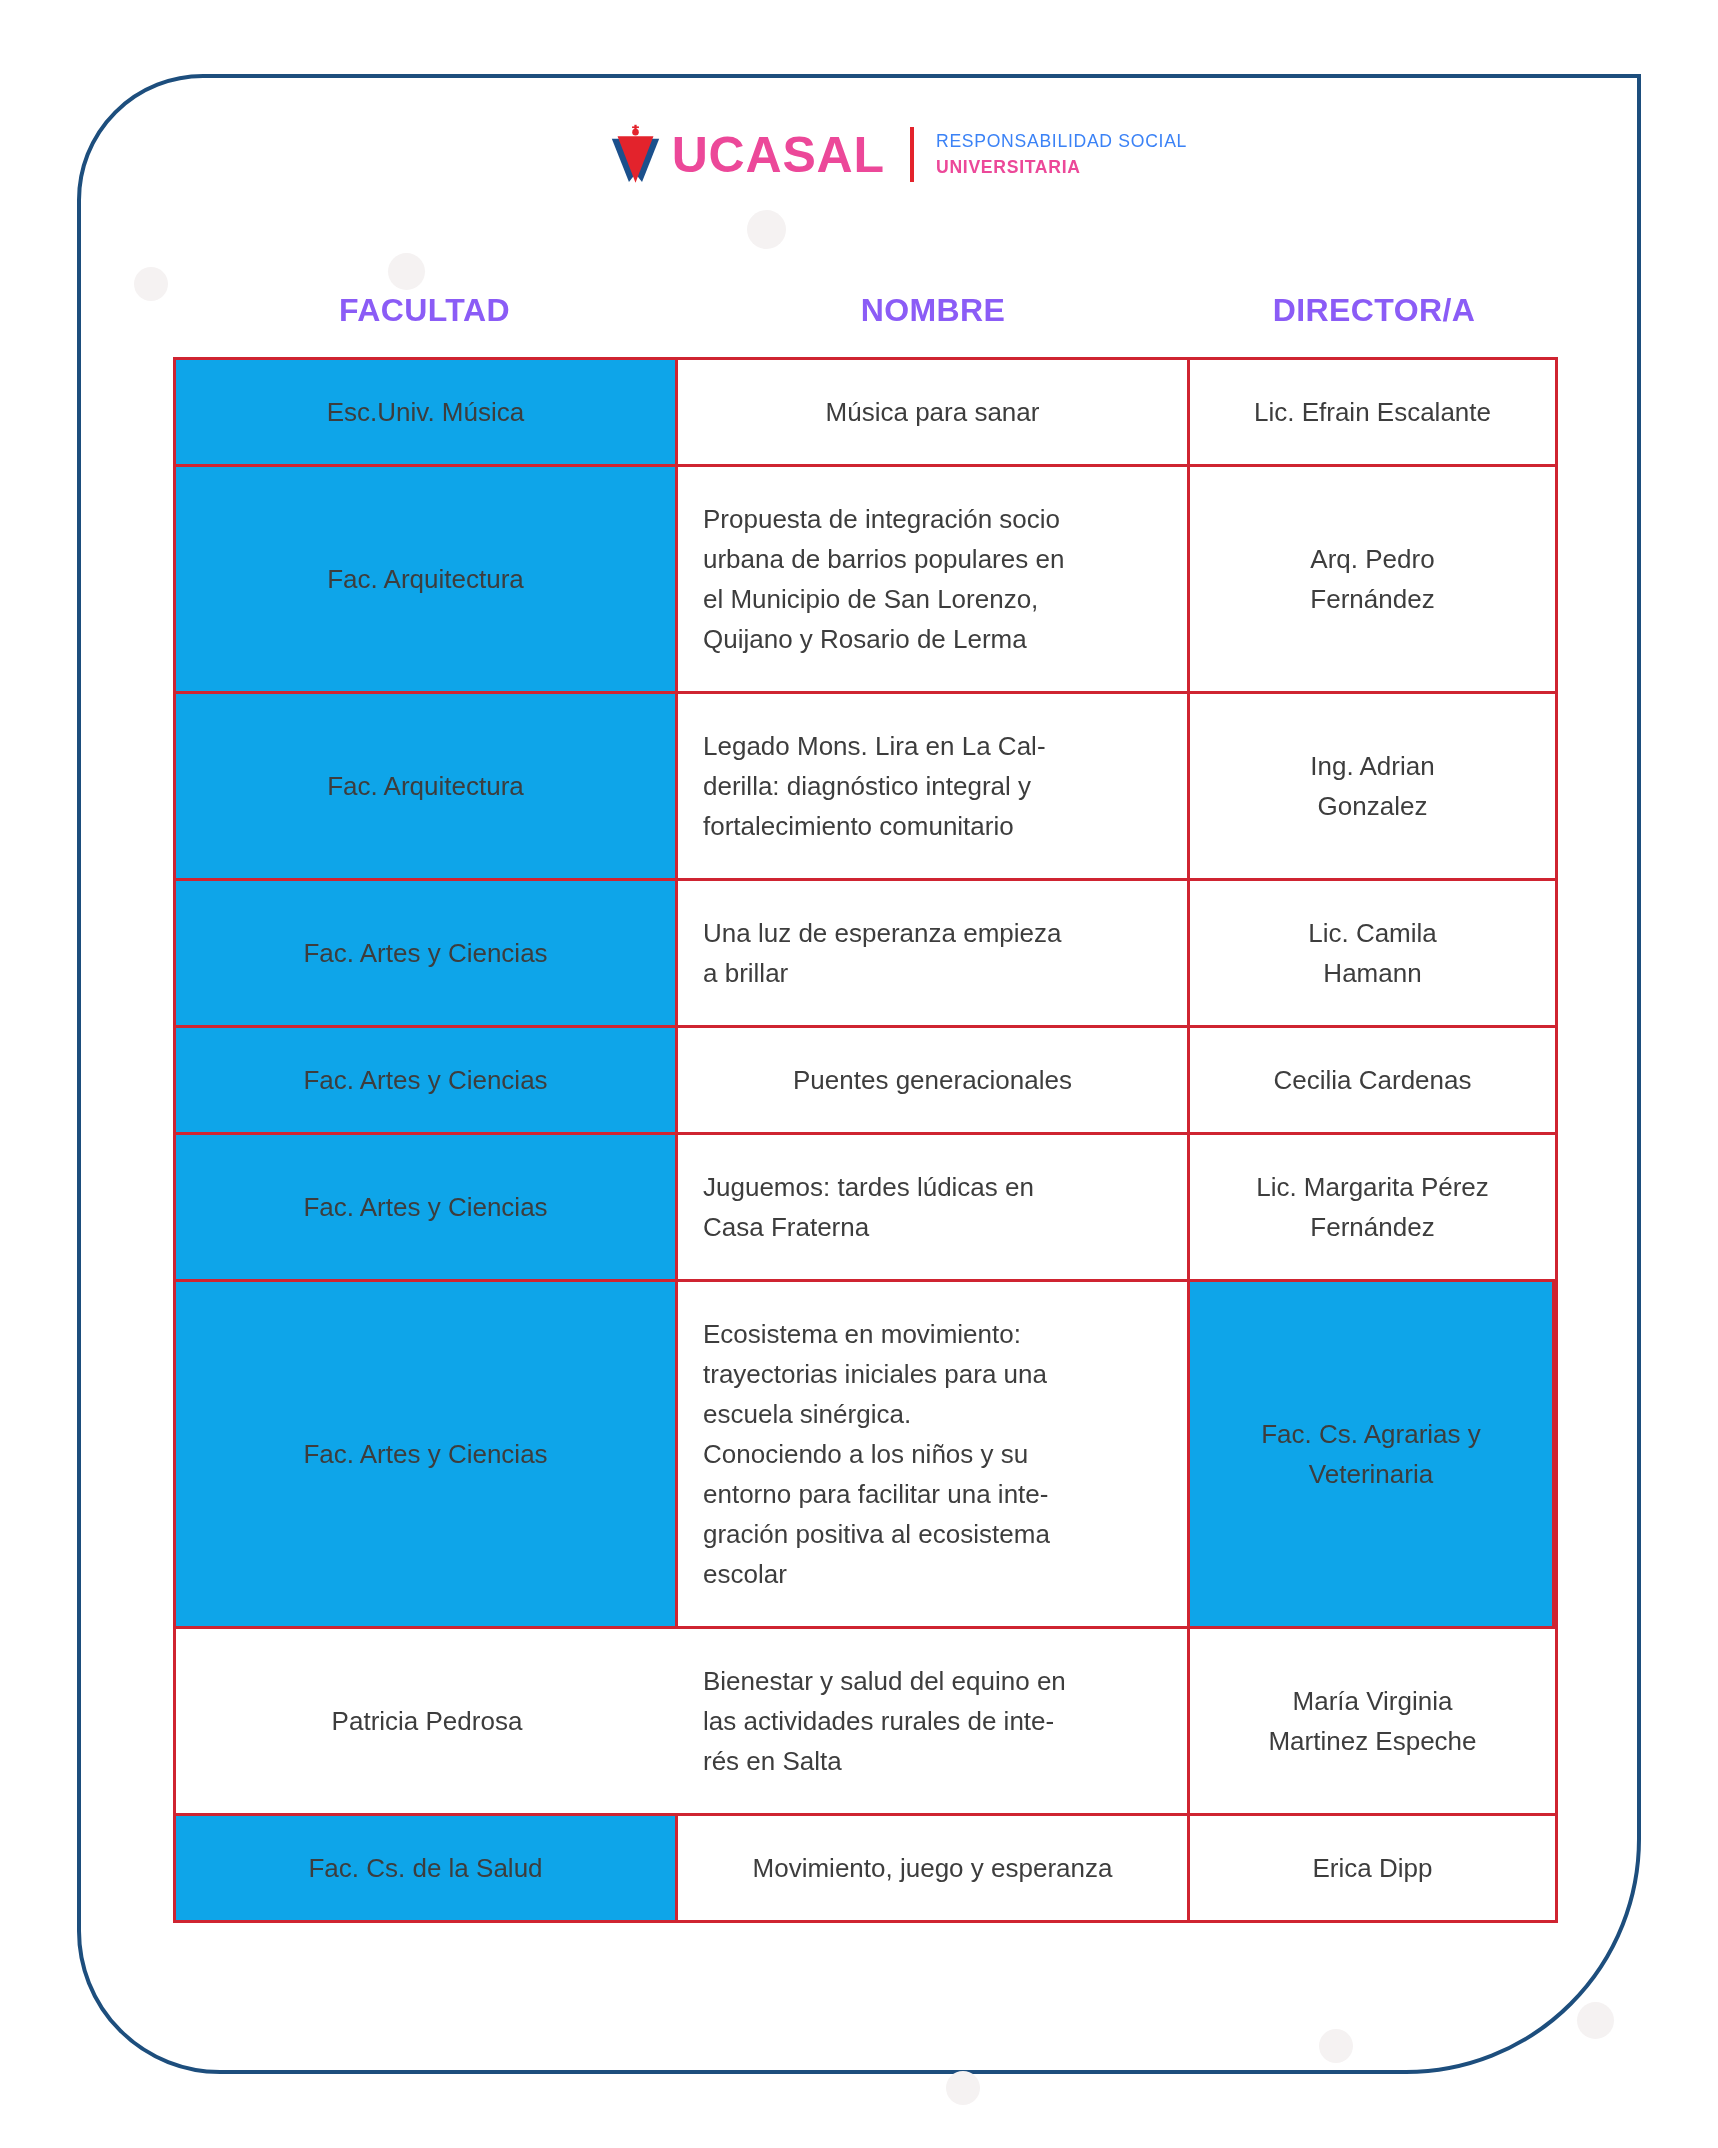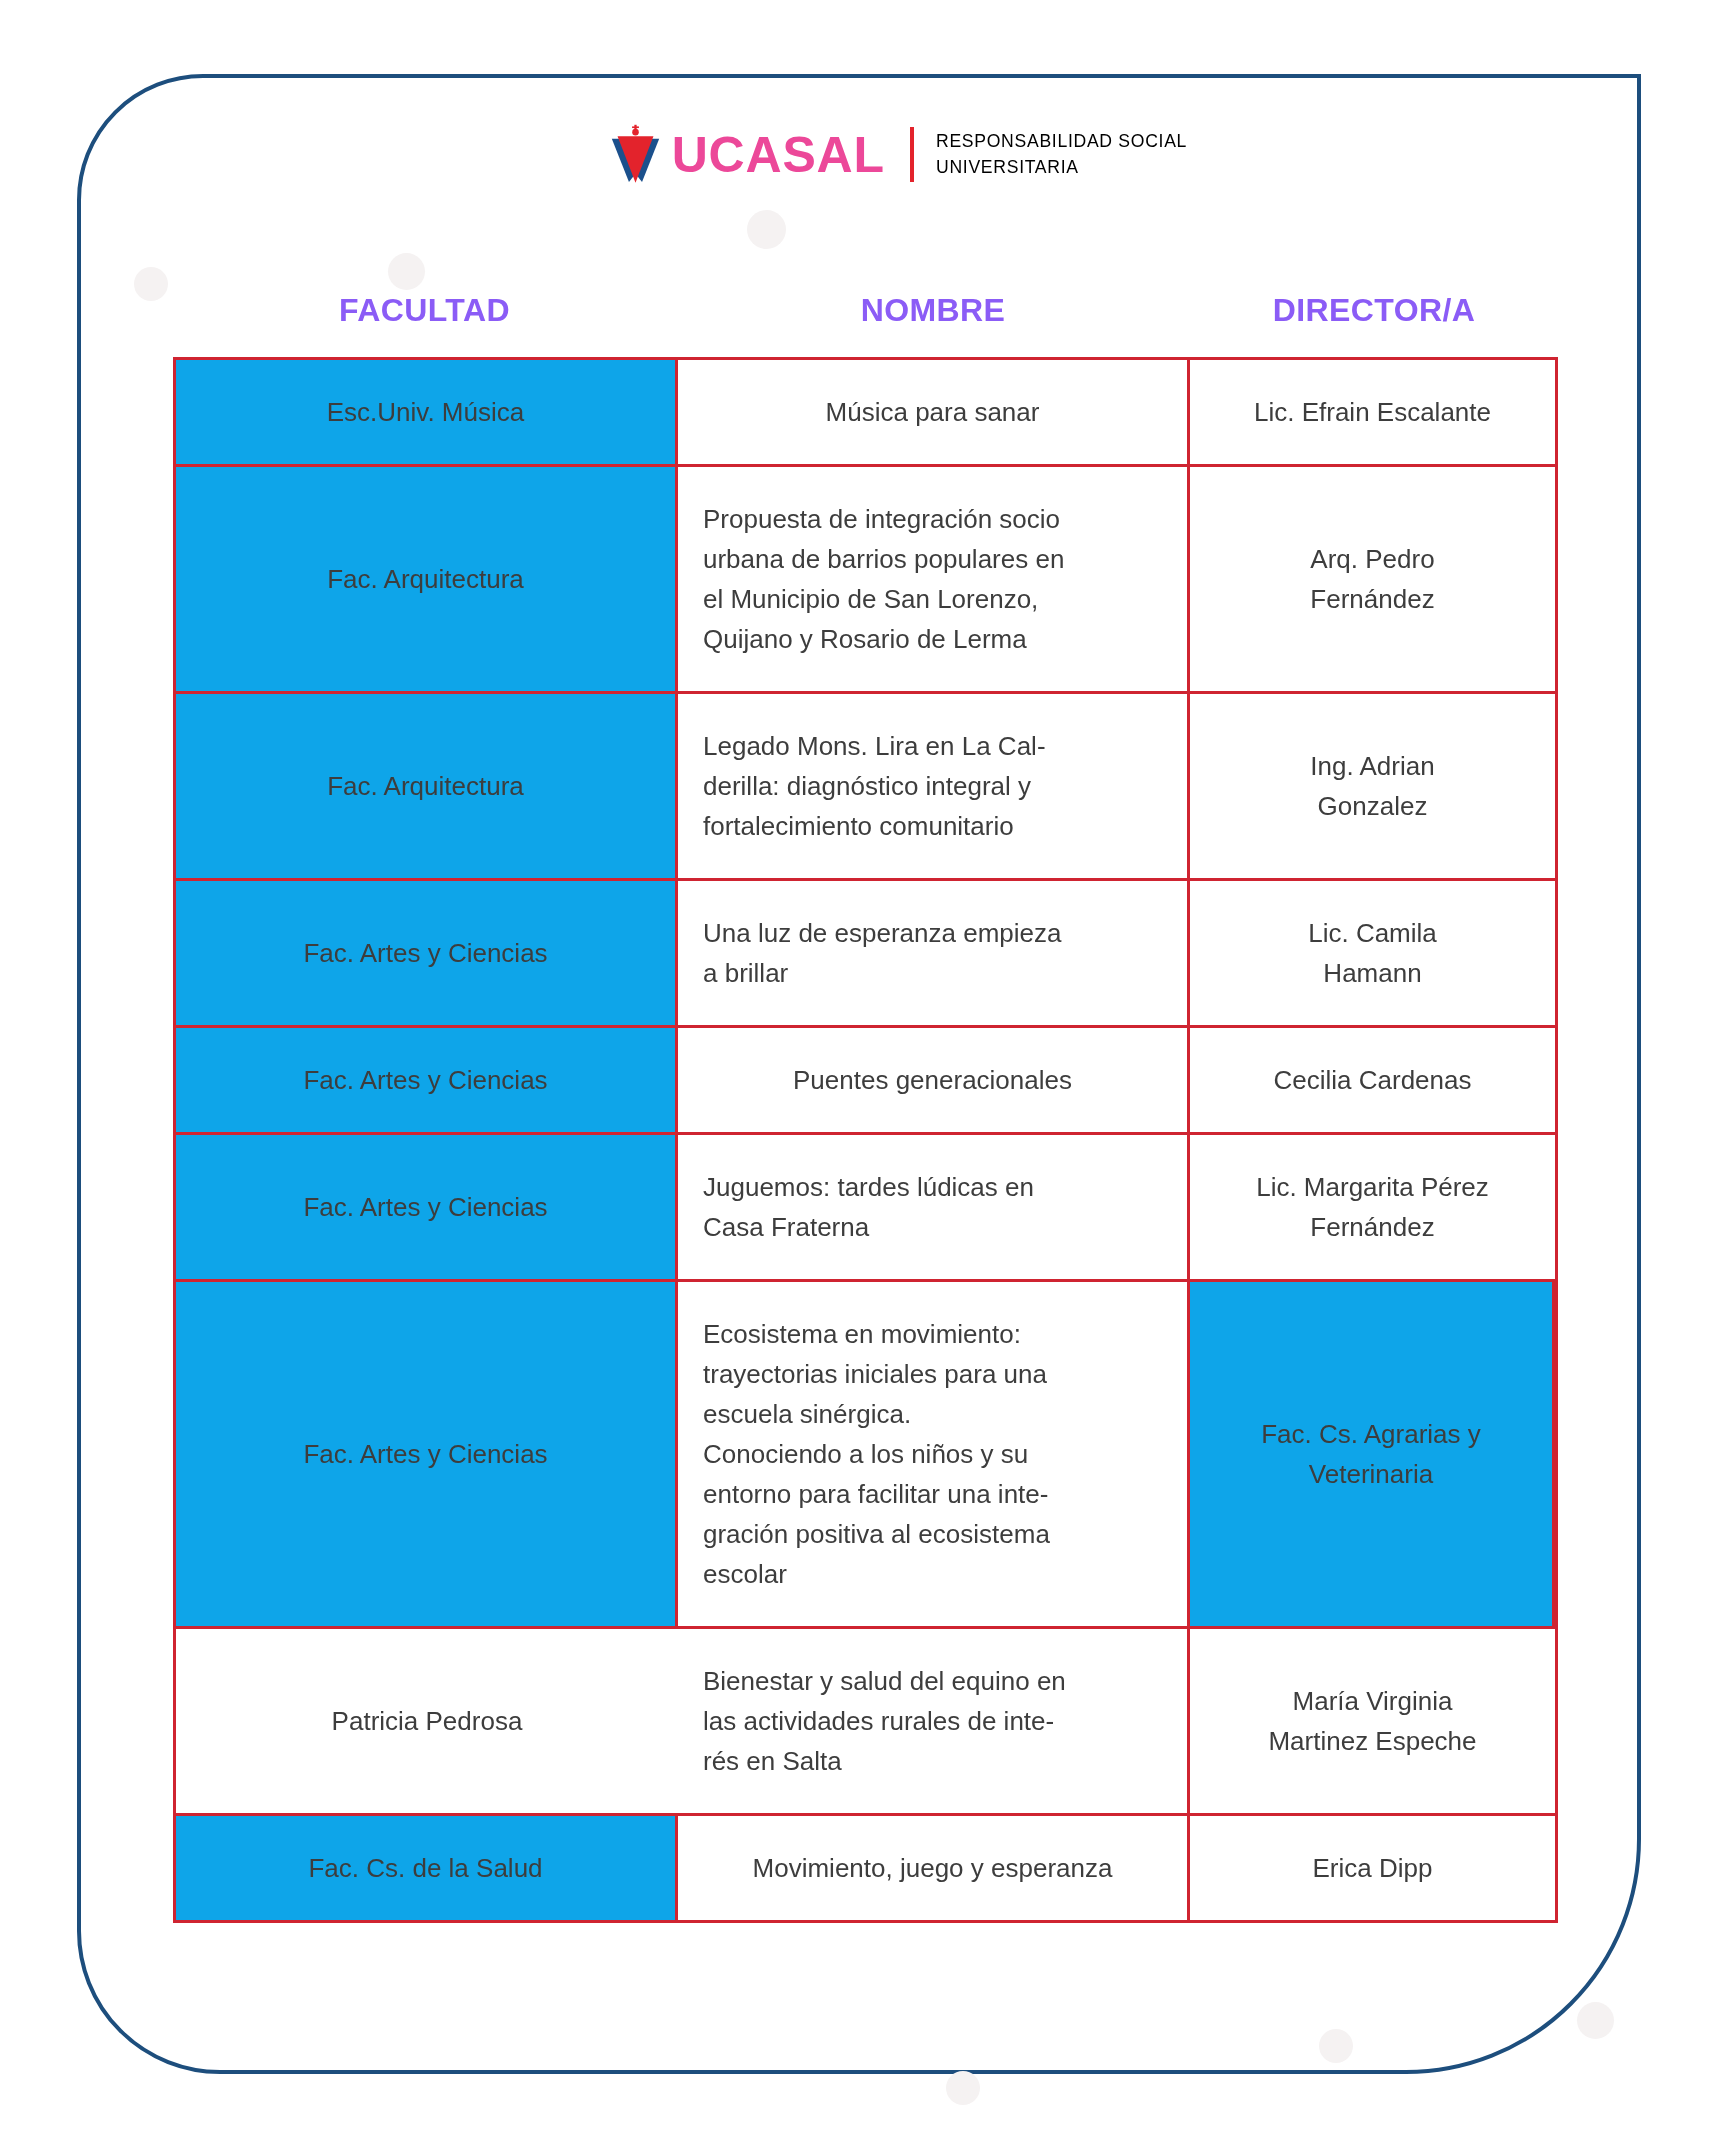--- a/index.html
+++ b/index.html
@@ -16,22 +16,22 @@
 
   
   .dot { position:absolute; background:#f5f2f2; border-radius:50%; }
 
   
   .logo-bar { position:absolute; left:611px; top:116px; display:flex; align-items:center; height:77px; }
   .logo-mark { width:49px; height:62px; margin-right:11.7px; }
   .brand { font-size:50px; font-weight:bold; color:#ec4899; letter-spacing:0.8px; line-height:1; }
   .logo-divider { width:4.2px; height:55px; background:#e3232c; margin:0 22px 0 25px; }
   .tagline { display:flex; flex-direction:column; justify-content:center; gap:5.9px; }
-  .tagline .l1 { font-size:17.6px; color:#000000; letter-spacing:0.7px; }
-  .tagline .l2 { font-size:17.6px; font-weight:normal; color:#000000; letter-spacing:0.7px; }
+  .tagline .l1 { font-size:17.6px; color:#3b82f6; letter-spacing:0.7px; }
+  .tagline .l2 { font-size:17.6px; font-weight:bold; color:#ec4899; letter-spacing:0.7px; }
 
   
   .col-headers {
     position:absolute; left:173px; top:292px; width:1385px;
     display:grid; grid-template-columns:503px 514px 368px;
   }
   .col-headers div {
     text-align:center; font-size:32px; font-weight:bold; color:#8b5cf6; letter-spacing:0.4px;
   }
 

